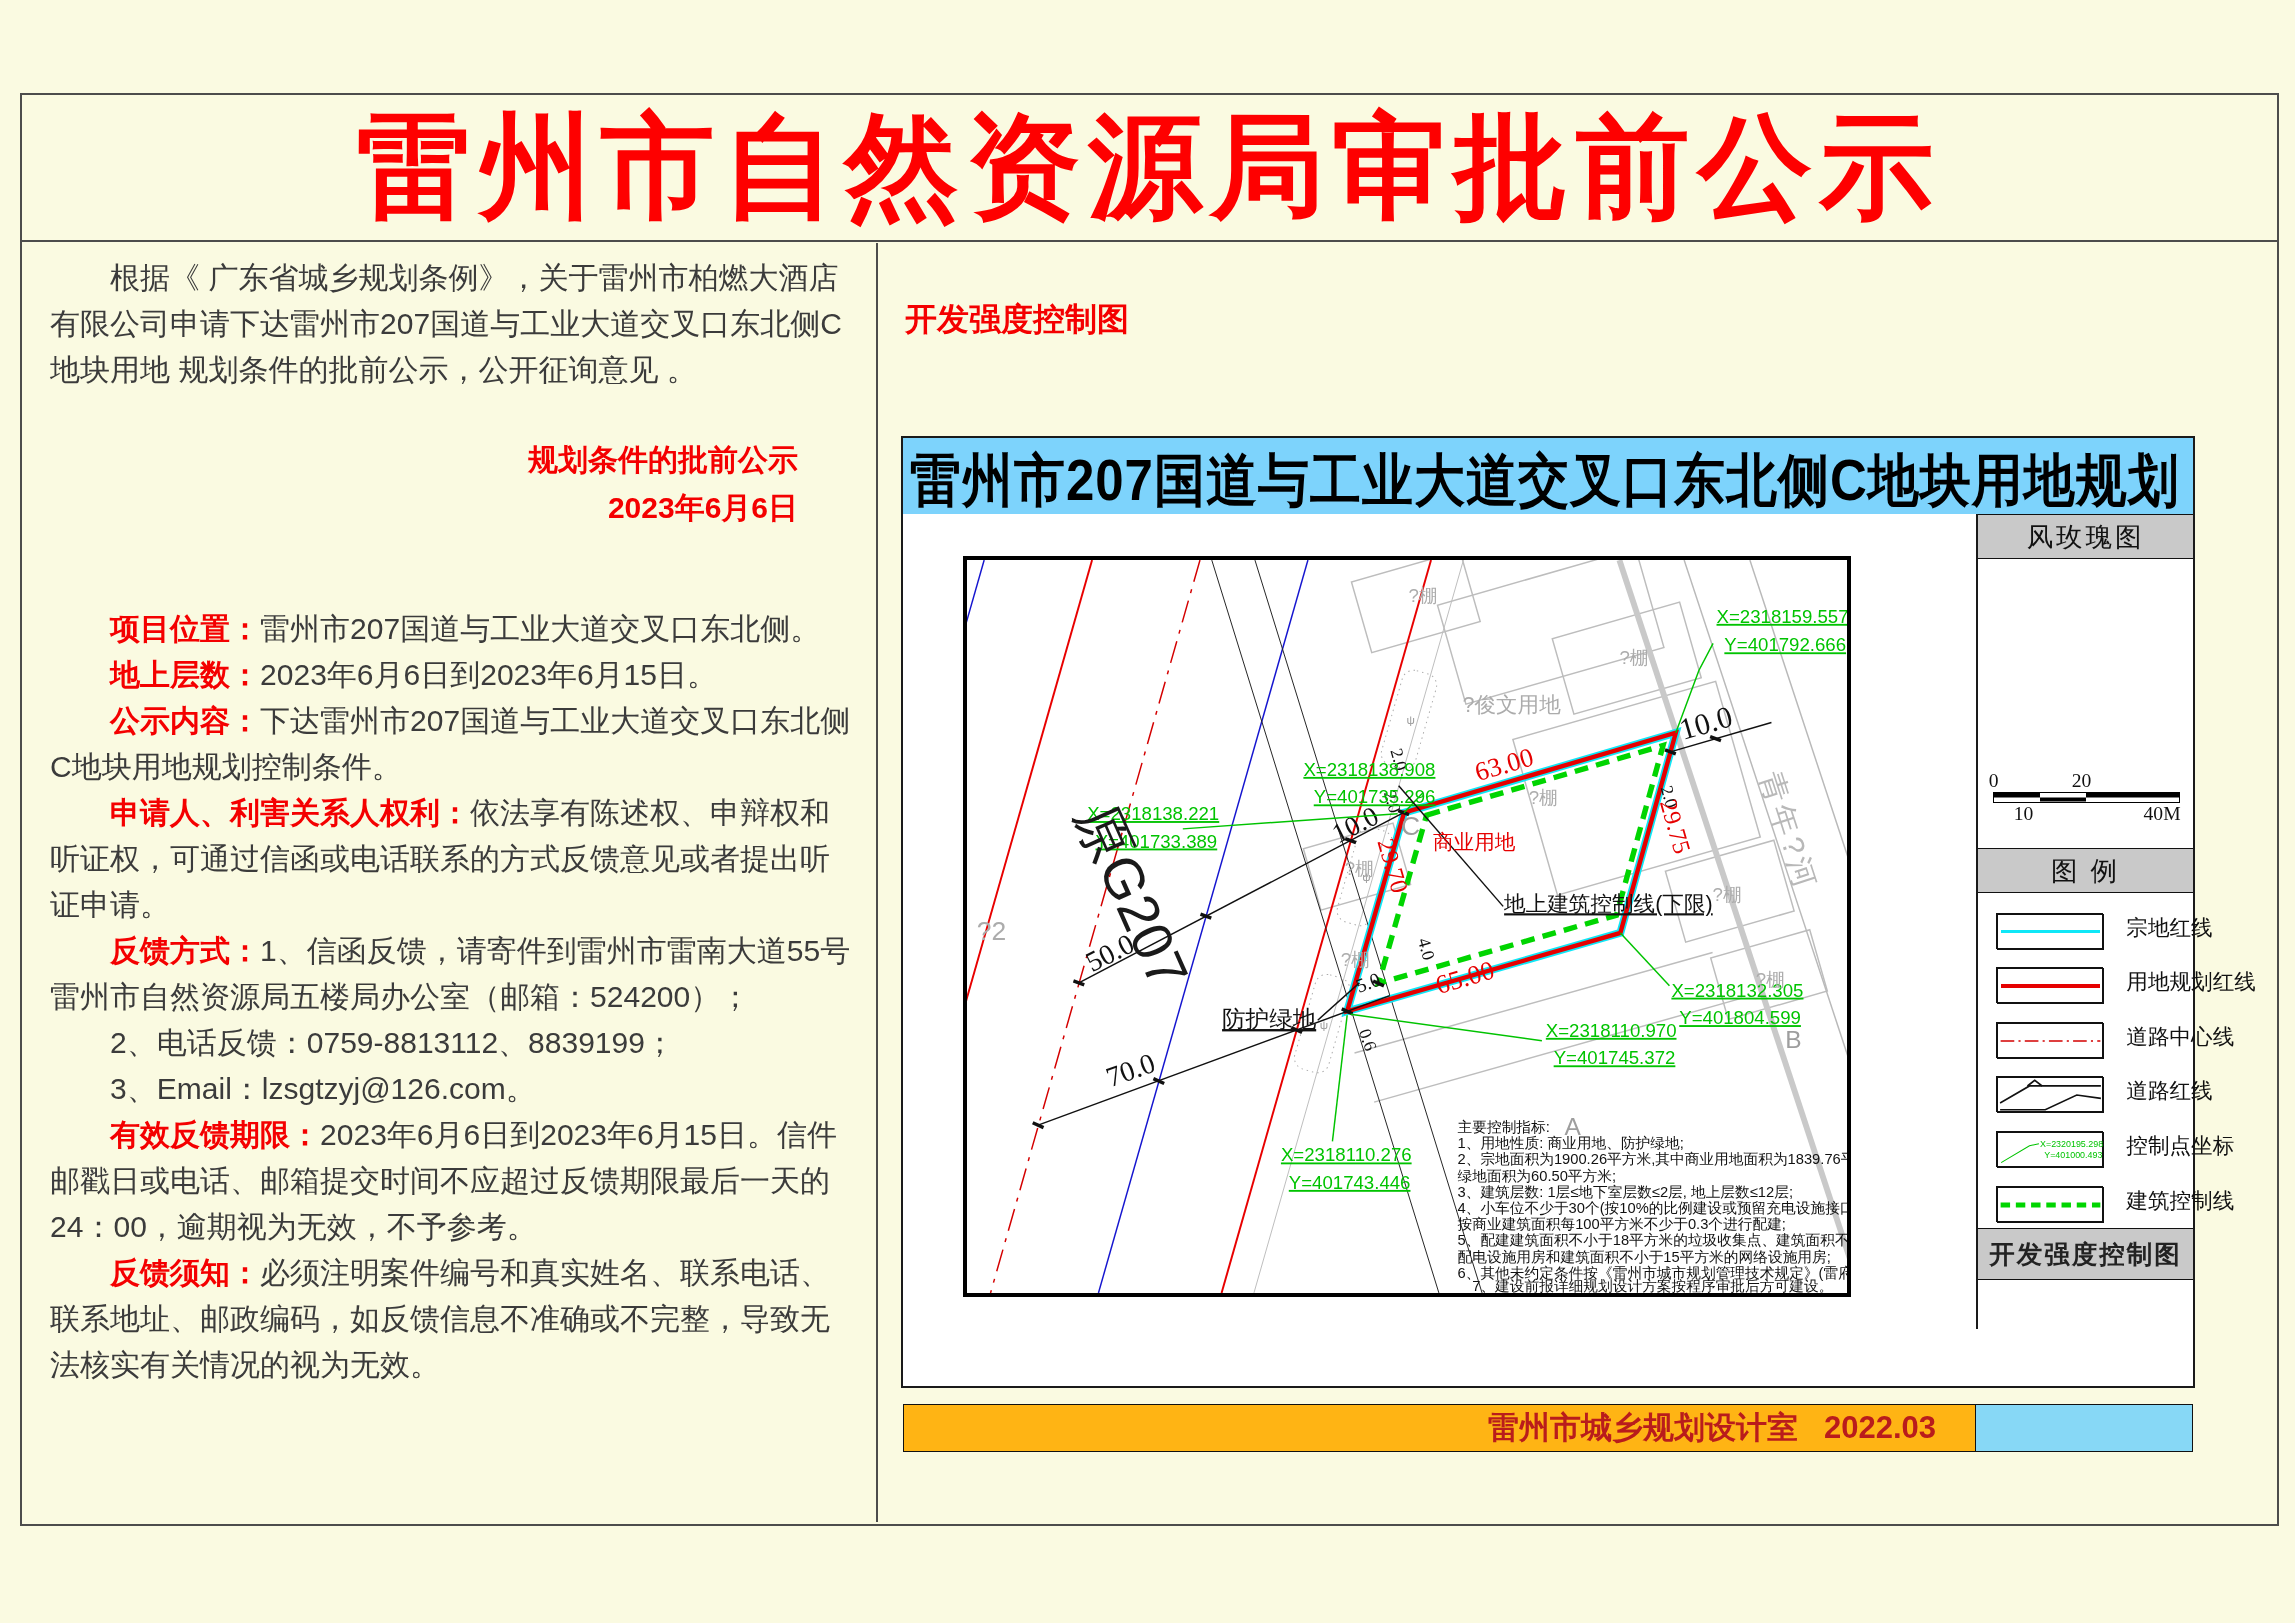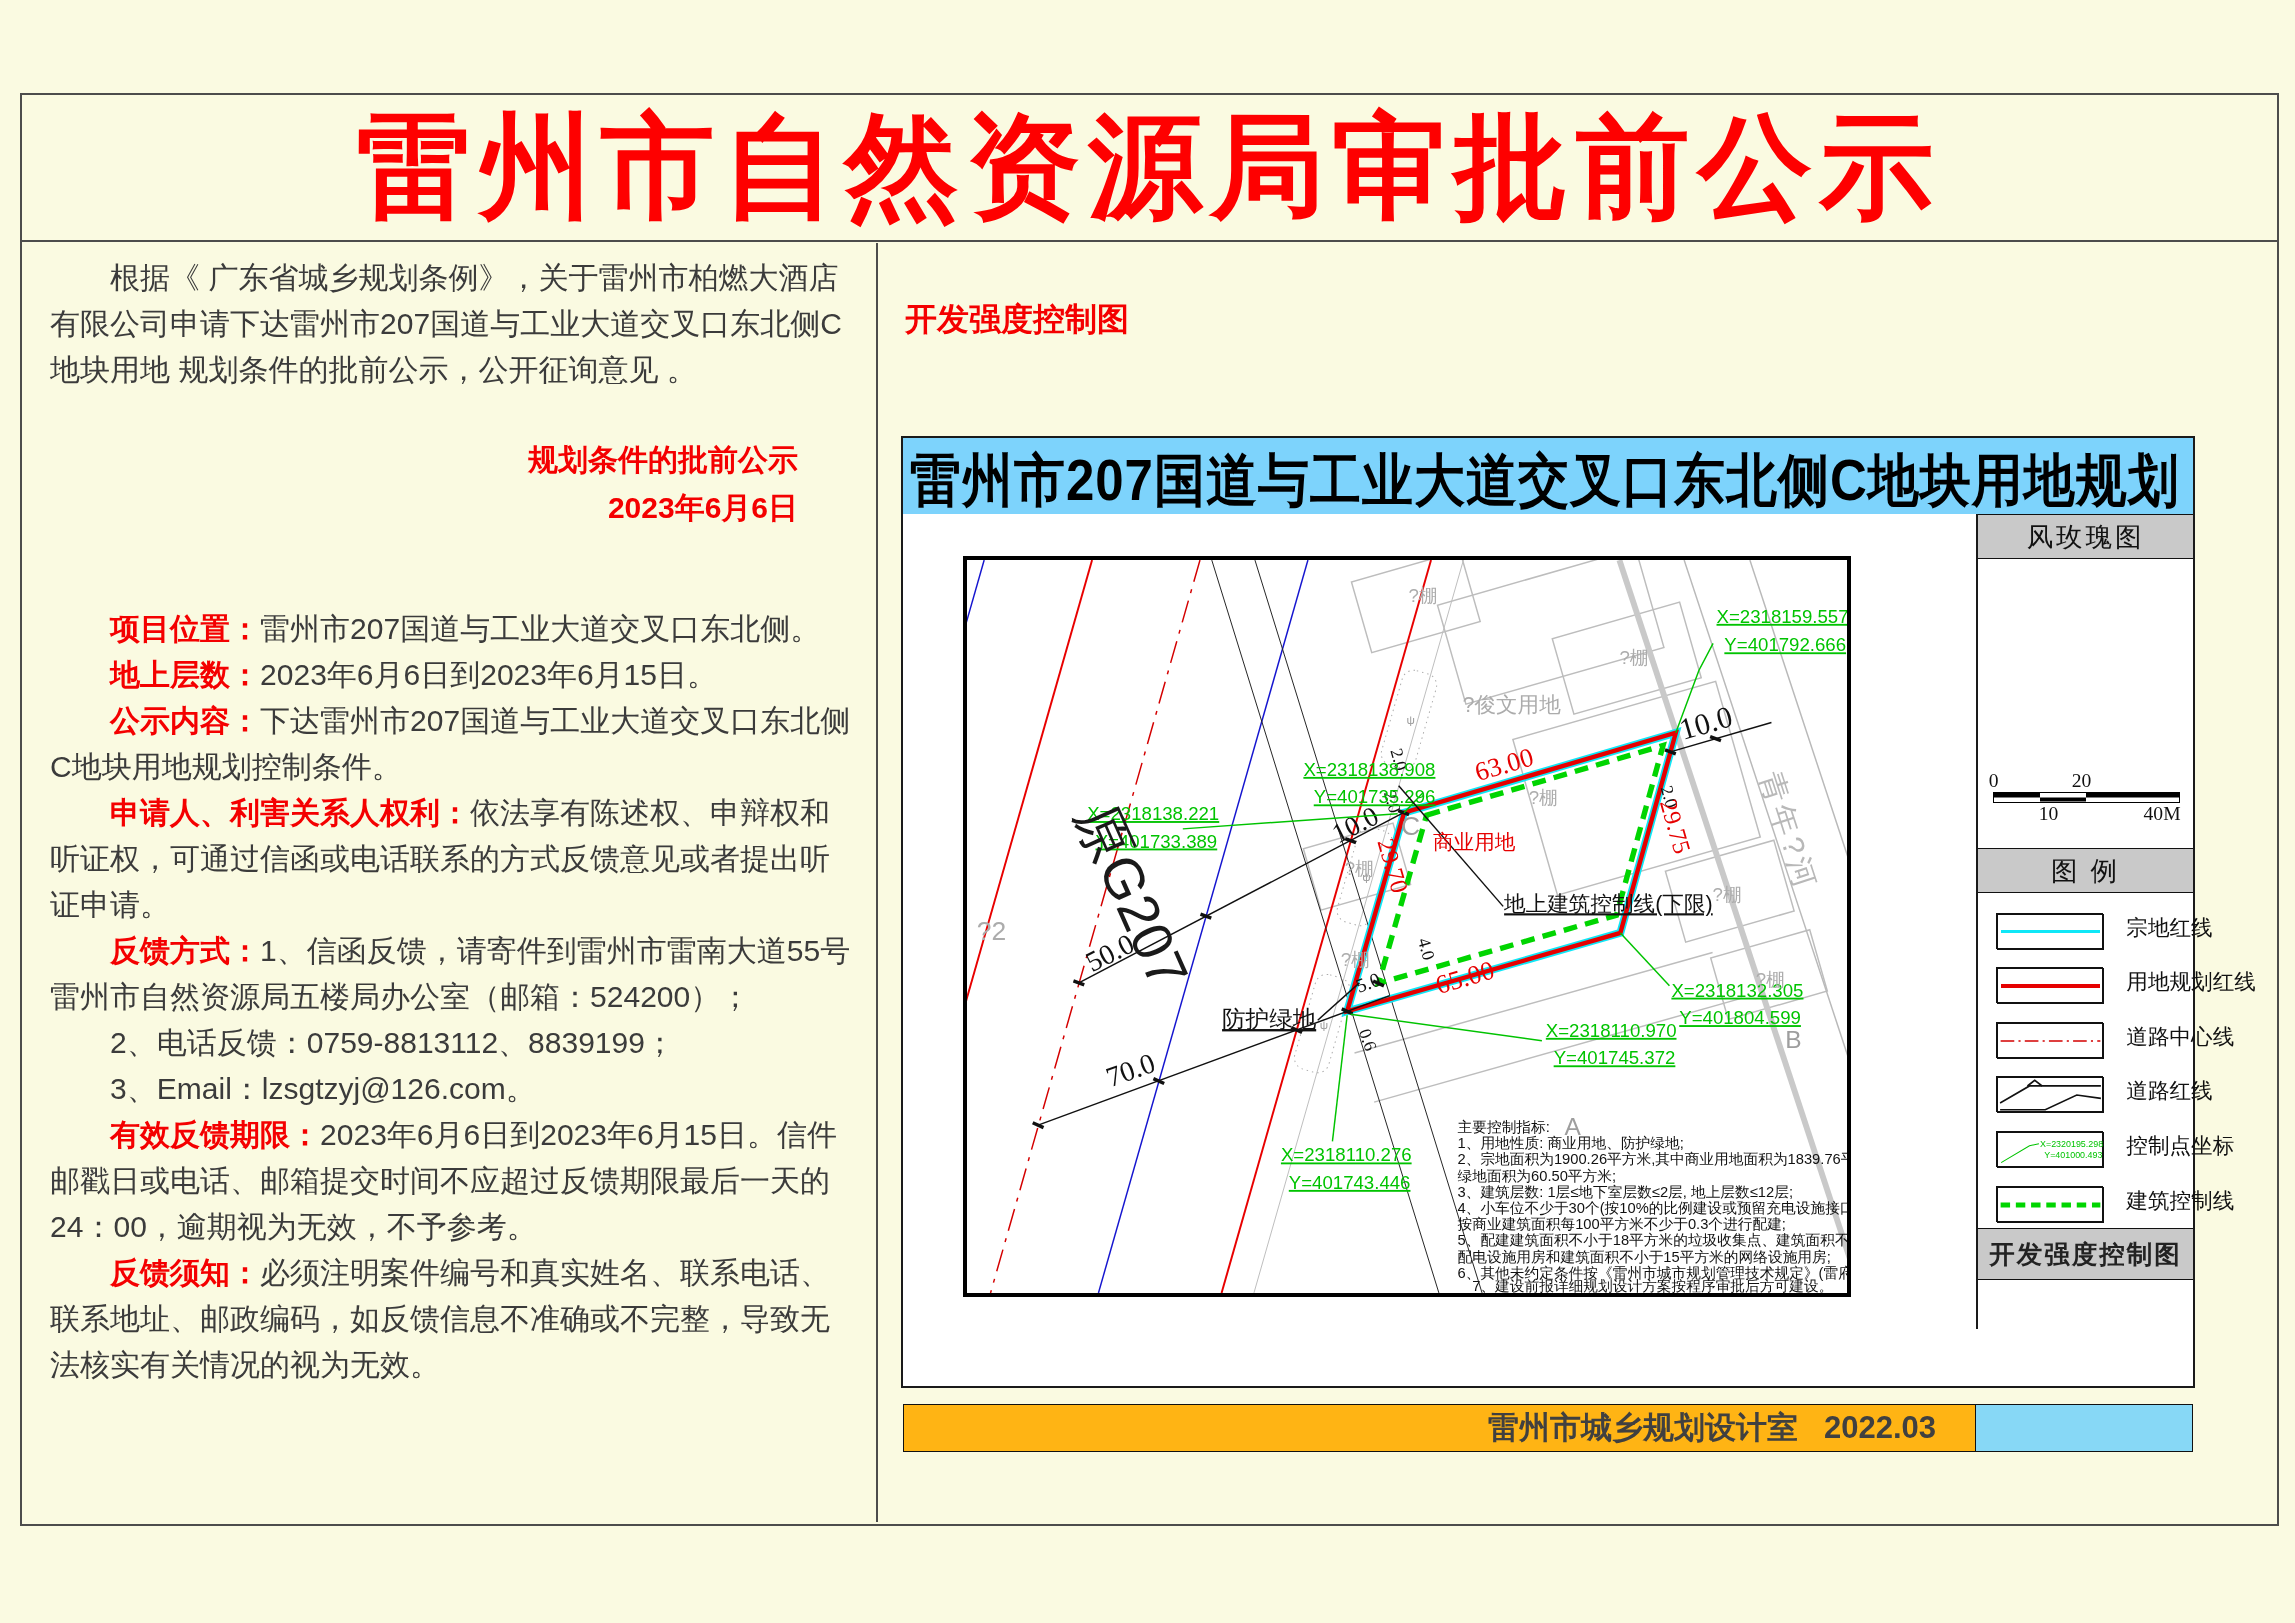--- a/index.html
+++ b/index.html
@@ -24,33 +24,33 @@
   
   #sidebar{right:0;top:0;width:217px;height:815px;border-left:2px solid #1a1a1a;box-sizing:border-box;background:#fff;}
   .sb-header{width:100%;height:45px;background:#C9C9C9;border-top:1.5px solid #111;border-bottom:1.5px solid #111;display:flex;align-items:center;justify-content:center;font-size:26.5px;color:#111;box-sizing:border-box;letter-spacing:2.9px;}
   #windrose-area{width:100%;height:289px;position:relative;}
   #scalebar{position:absolute;left:14.7px;bottom:20.6px;width:185px;height:54px;font-family:"Liberation Serif",serif;font-size:19.6px;color:#111;}
   #scalebar .bar{position:absolute;left:0;top:18.6px;width:185px;height:8.8px;border:1px solid #000;background:
      linear-gradient(to right,#000 0 25%,#fff 25% 50%,#000 50% 100%) top/100% 50% no-repeat,
      linear-gradient(to right,#fff 0 25%,#000 25% 50%,#fff 50% 100%) bottom/100% 50% no-repeat;}
   #scalebar .t0{position:absolute;left:-3.9px;top:-3.9px;}
   #scalebar .t20{position:absolute;left:79px;top:-3.9px;}
-  #scalebar .t10{position:absolute;left:46px;top:29.4px;}
+  #scalebar .t10{position:absolute;left:21px;top:29.4px;}
   #scalebar .t40{position:absolute;right:-2.9px;top:29.4px;}
   #legend-area{width:100%;height:335px;position:relative;padding-top:19.6px;box-sizing:border-box;}
   .leg-row{display:flex;align-items:flex-start;margin:0 0 18.6px 17.7px;height:36px;}
   .swatch{width:107px;height:36px;border:1.5px solid #111;padding:0;box-sizing:border-box;margin-right:23.6px;flex:none;}
   .swatch .inner{width:100%;height:100%;border:1px solid #111;position:relative;overflow:hidden;}
   .leg-label{font-size:21.6px;color:#111;white-space:nowrap;}
   .sym-line{position:absolute;left:2.9px;right:2.9px;top:50%;}
   #sb-bottom-label{width:100%;height:52px;background:#C9C9C9;border-top:1.5px solid #111;border-bottom:1.5px solid #111;display:flex;align-items:center;justify-content:center;font-size:25.5px;font-weight:bold;color:#222;box-sizing:border-box;letter-spacing:2px;}
   
   #map-footer{left:0;top:890px;width:100%;height:48px;display:flex;}
   #footer-orange{width:1073px;height:100%;background:#FFB414;border:1.5px solid #111;box-sizing:border-box;display:flex;align-items:center;justify-content:flex-end;padding-right:39px;}
-  #footer-orange span{font-size:31px;font-weight:bold;color:#404040;}
+  #footer-orange span{font-size:31px;font-weight:bold;color:#b91c1c;}
   #footer-cyan{flex:1;height:100%;background:#87D8F6;border:1.5px solid #111;border-left:none;box-sizing:border-box;}
   text{font-family:"Liberation Sans",sans-serif;}
   .dimtxt{font-family:"Liberation Serif",serif;fill:#111;}
   .reddim{fill:#E60000;font-family:"Liberation Serif",serif;}
   .gtxt{fill:#00C300;font-size:38px;}
   .graytxt{fill:#ACACAC;}
 </style>
 </head>
 <body>
 

